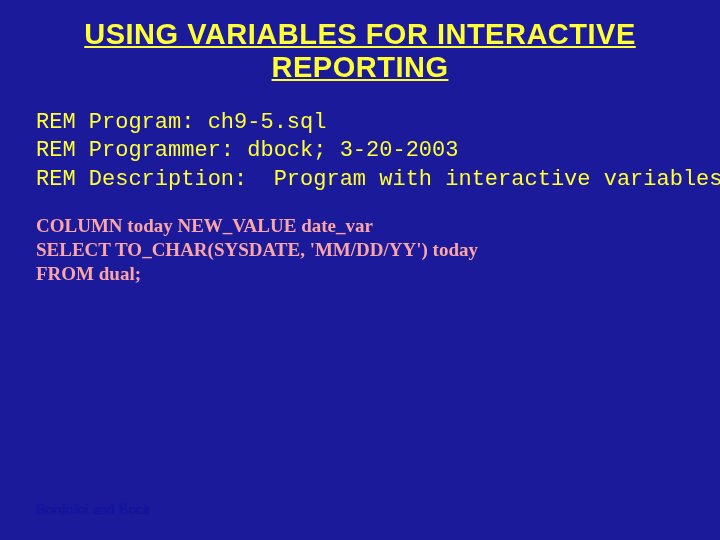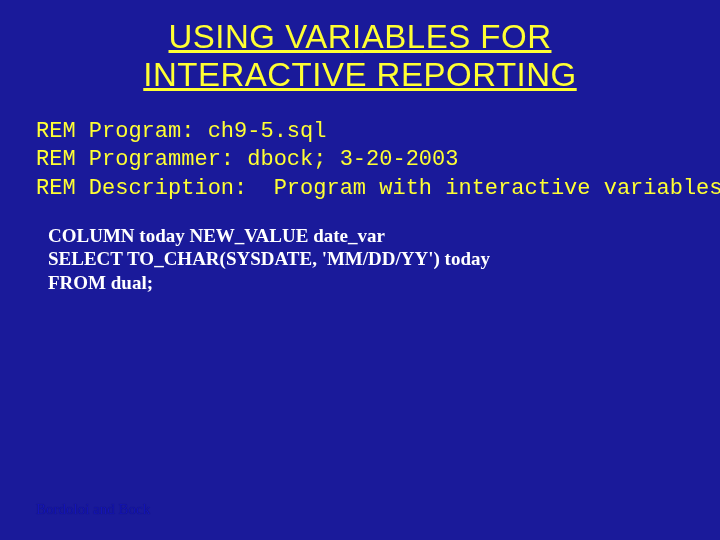--- a/index.html
+++ b/index.html
@@ -14,45 +14,44 @@
   .slide {
     box-sizing: border-box;
     width: 720px;
     height: 540px;
     padding: 18px 36px 0 36px;
     position: relative;
   }
   .title {
     color: #ffff33;
     font-family: "Arial Black", Arial, sans-serif;
-    font-weight: 400;
-    font-size: 33px;
+    font-weight: 700;
+    font-size: 29px;
     text-align: center;
     text-decoration: underline;
     line-height: 1.15;
     margin: 0 20px 24px 20px;
     letter-spacing: 0.5px;
   }
   .codeblock {
     font-family: "Courier New", Courier, monospace;
     color: #ffff33;
     font-size: 22px;
     line-height: 1.3;
     white-space: pre;
     margin-bottom: 20px;
   }
   .boldblock {
     font-family: "Times New Roman", Times, serif;
     font-weight: bold;
-    color: #ffffff;
+    color: #fca5a5;
     font-size: 19px;
     line-height: 1.25;
     white-space: pre;
     margin-bottom: 20px;
-    margin-left: 12px;
   }
   .footer {
     position: absolute;
     left: 36px;
     bottom: 22px;
     color: #1414b8;
     font-family: "Times New Roman", Times, serif;
     font-size: 15px;
     text-shadow: 0 0 1px rgba(0,0,0,0.4);
   }

